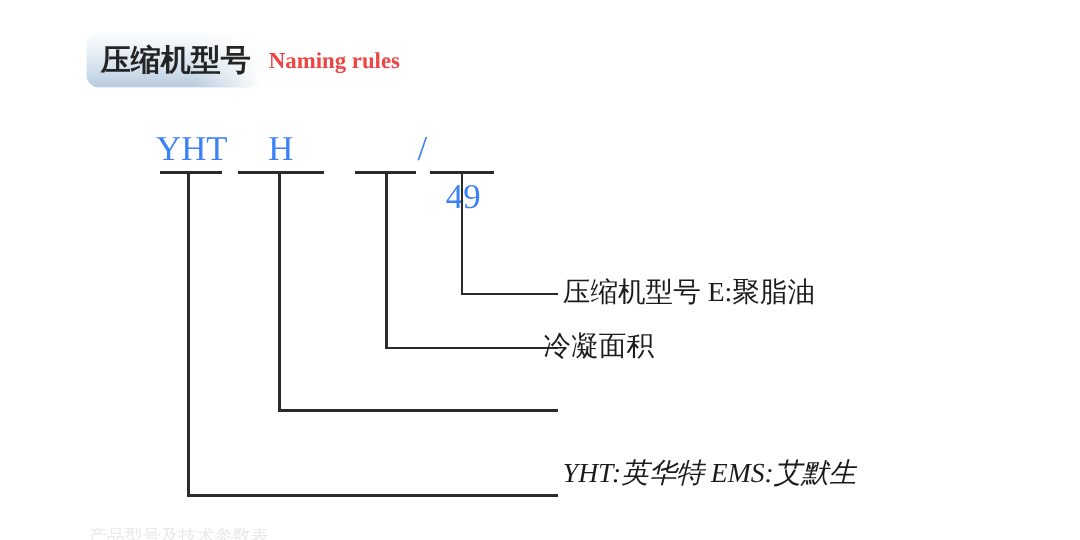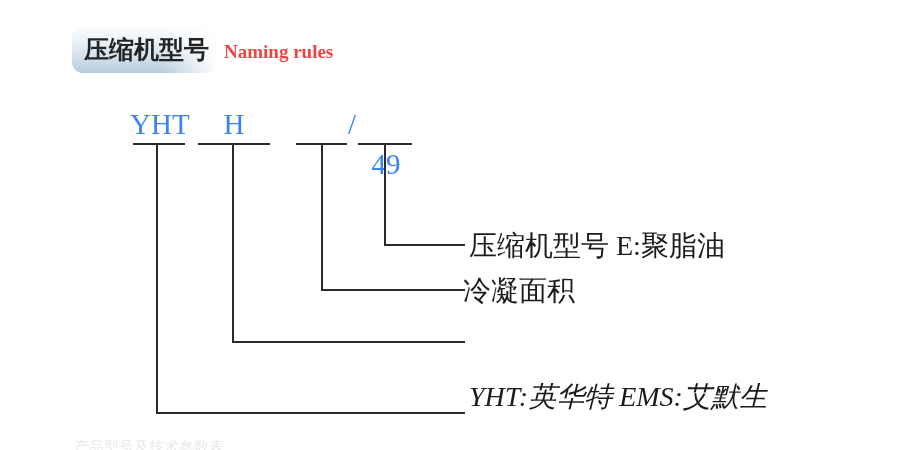--- a/index.html
+++ b/index.html
@@ -76,27 +76,27 @@
     left: 0;
     top: 0;
     width: 900px;
     height: 450px;
   }
 
   
   .callout {
     position: absolute;
     font-family: "Liberation Serif", "DejaVu Serif", serif;
-    font-size: 28px;
+    font-size: 23px;
     color: #1b1b1b;
     white-space: nowrap;
     line-height: 1;
   }
   #callout-1 { left: 469px; top: 232px; }
-  #callout-2 { left: 463px; top: 277px; }
+  #callout-2 { left: 453px; top: 277px; }
   #callout-3 { left: 469px; top: 330px; }
   #callout-4-line1 { left: 469px; top: 383px; font-style: italic; }
   #callout-4-line2 { left: 469px; top: 414px; }
 
   
   #bottom-clipped-text {
     position: absolute;
     left: 74px;
     top: 440px;
     width: 250px;

